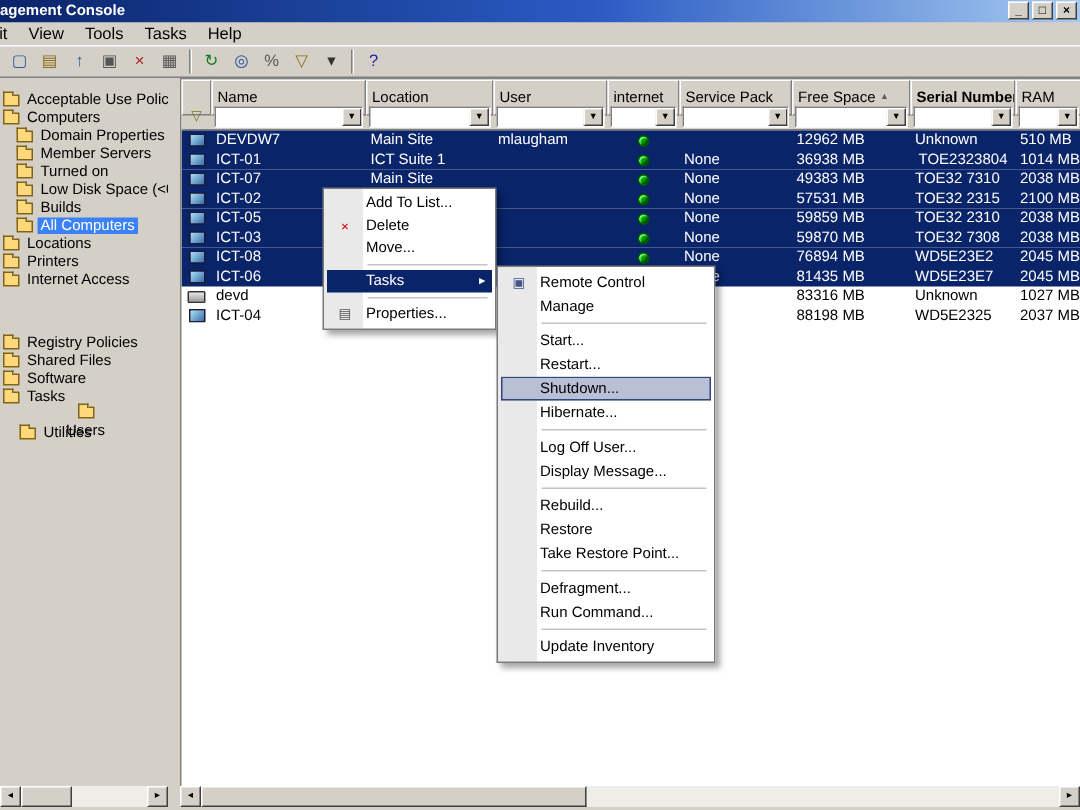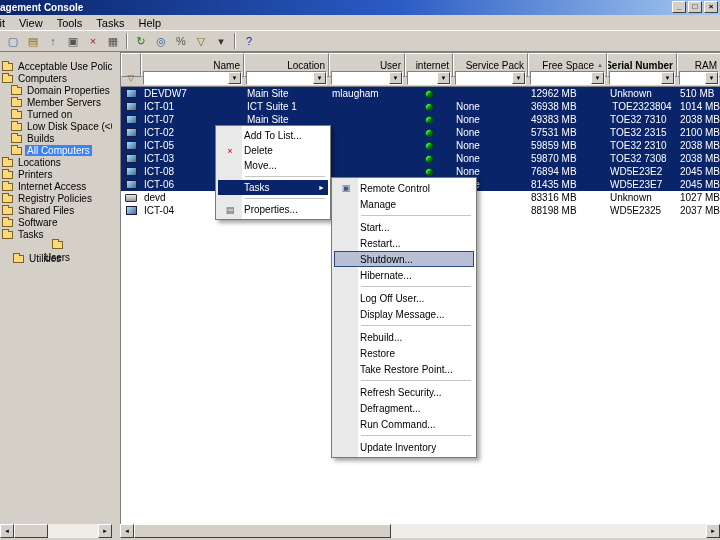--- a/index.html
+++ b/index.html
@@ -59,21 +59,21 @@
   
   .table-panel {
     position: absolute; left: 120px; top: 52px; width: 600px; height: 472px;
     background: #ffffff; border-left: 1px solid #808080; border-top: 1px solid #808080;
     overflow: hidden;
   }
   .header-row { display: flex; height: 16px; }
   .th {
     flex: none; background: #d4d0c8; font-size: 10px; color: #000;
     border: 1px solid; border-color: #ffffff #808080 #808080 #ffffff;
-    display: flex; align-items: center; padding: 11px 3px; overflow: hidden; white-space: nowrap; justify-content: flex-end;
+    display: flex; align-items: center; padding: 11px 3px; overflow: hidden; white-space: nowrap;
   }
   .sort-arrow { font-size: 6px; color: #606060; margin-left: 3px; }
   .filter-row { display: flex; height: 18px; background: #d4d0c8; border-bottom: 1px solid #808080; }
   .filter-cell { flex: none; display: flex; align-items: center; padding: 1px 2px; overflow: hidden; }
   .funnel { font-size: 9px; color: #8a6d1a; margin: 0 auto; }
   .combo { flex: 1; height: 14px; background: #ffffff; border: 1px solid; border-color: #808080 #ffffff #ffffff #808080; display: flex; align-items: stretch; overflow: hidden; }
   .combo-val { flex: 1; font-size: 9px; }
   .combo-btn {
     width: 13px; background: #d4d0c8; border: 1px solid; border-color: #ffffff #404040 #404040 #ffffff;
     font-size: 6px; display: flex; align-items: center; justify-content: center; color: #000;
@@ -198,21 +198,21 @@
       <span class="tree-label">Locations</span>
     </div>
     <div class="tree-item" style="padding-left: 2px;">
       <span class="folder-icon"></span>
       <span class="tree-label">Printers</span>
     </div>
     <div class="tree-item" style="padding-left: 2px;">
       <span class="folder-icon"></span>
       <span class="tree-label">Internet Access</span>
     </div>
-    <div class="tree-item" style="padding-left: 2px;">
+    <div class="tree-item" style="padding-left: 2px; margin-top: 30px;">
       <span class="folder-icon"></span>
       <span class="tree-label">Registry Policies</span>
     </div>
     <div class="tree-item" style="padding-left: 2px;">
       <span class="folder-icon"></span>
       <span class="tree-label">Shared Files</span>
     </div>
     <div class="tree-item" style="padding-left: 2px;">
       <span class="folder-icon"></span>
       <span class="tree-label">Software</span>
@@ -550,24 +550,20 @@
       <span class="mi-icon"></span>
       <span class="mi-label">Restore</span>
     </div>
     <div class="menu-item m2">
       <span class="mi-icon"></span>
       <span class="mi-label">Take Restore Point...</span>
     </div>
     <div class="menu-sep"></div>
     <div class="menu-item m2">
       <span class="mi-icon"></span>
-      <span class="mi-label">Refresh Security...</span>
-    </div>
-    <div class="menu-item m2">
-      <span class="mi-icon"></span>
       <span class="mi-label">Defragment...</span>
     </div>
     <div class="menu-item m2">
       <span class="mi-icon"></span>
       <span class="mi-label">Run Command...</span>
     </div>
     <div class="menu-sep"></div>
     <div class="menu-item m2">
       <span class="mi-icon"></span>
       <span class="mi-label">Update Inventory</span>

